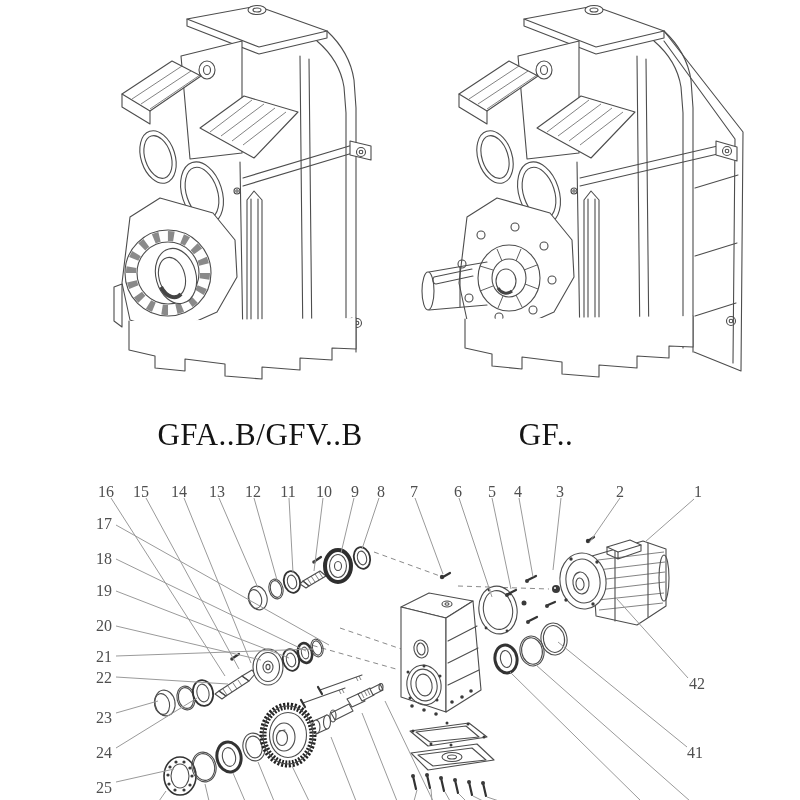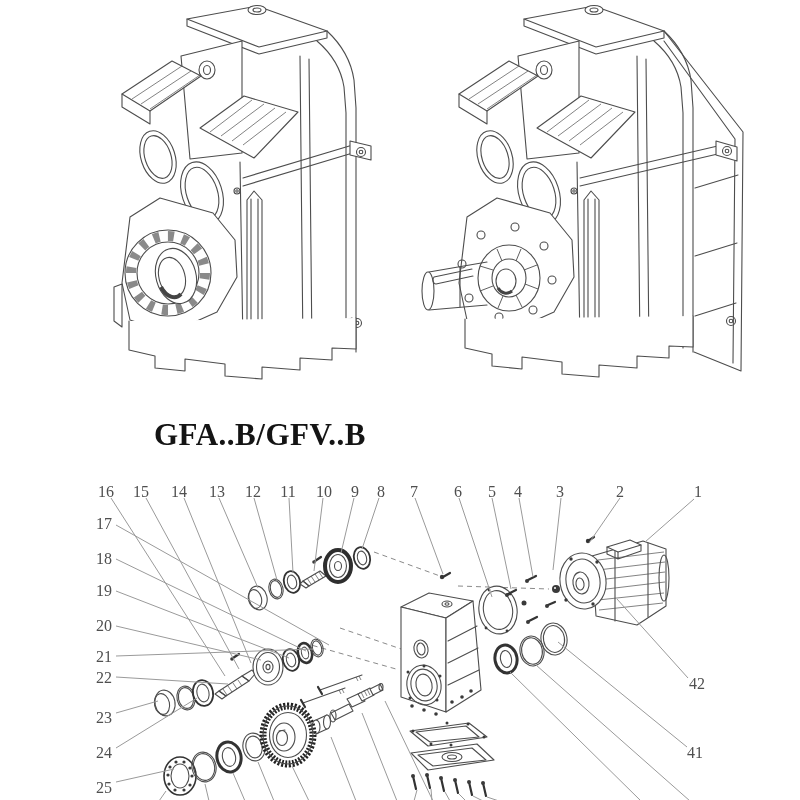--- a/index.html
+++ b/index.html
@@ -1,19 +1,19 @@
 <!DOCTYPE html>
 <html><head>
 <meta charset="utf-8">
 <style>
   html,body{margin:0;padding:0;background:#fff;}
   .stage{position:relative;width:800px;height:800px;background:#fff;overflow:hidden;
          font-family:"Liberation Serif","DejaVu Serif",serif;}
   .stage svg{position:absolute;left:0;top:0;}
-  .fig-label{position:absolute;font-weight:bold;font-size:31px;color:#141414;
+  .fig-label{position:absolute;font-weight:normal;font-size:31px;color:#141414;
              text-align:center;letter-spacing:.5px;}
   #label-left{left:118px;top:417px;width:284px;}
   #label-right{left:468px;top:417px;width:156px;}
   
   .s  {stroke:#4d4d4d;fill:none;stroke-width:1.1;stroke-linejoin:round;stroke-linecap:round;}
   .sw {stroke:#4d4d4d;fill:#fff;stroke-width:1.1;stroke-linejoin:round;stroke-linecap:round;}
   .sd {stroke:#333;fill:#fff;stroke-linejoin:round;}
   .f  {fill:#3a3a3a;stroke:none;}
   .hatch{stroke:#4d4d4d;stroke-width:.7;fill:none;}
   .dash{stroke:#8a8a8a;stroke-width:1;fill:none;stroke-dasharray:5 4;}
@@ -403,14 +403,15 @@
         <line x1="116" y1="782" x2="174" y2="769" stroke="#9a9a9a" stroke-width="1"></line>
         <text x="104" y="787" class="callout" text-anchor="middle" dominant-baseline="central" fill="#4f4f4f">25</text>
         <line x1="688" y1="678" x2="617" y2="599" stroke="#9a9a9a" stroke-width="1"></line>
         <text x="697" y="683" class="callout" text-anchor="middle" dominant-baseline="central" fill="#4f4f4f">42</text>
         <line x1="687" y1="747" x2="558" y2="642" stroke="#9a9a9a" stroke-width="1"></line>
         <text x="695" y="752" class="callout" text-anchor="middle" dominant-baseline="central" fill="#4f4f4f">41</text>
       </g>
 </svg>
 
 <div class="fig-label" id="label-left">GFA..B/GFV..B</div>
+<div class="fig-label" id="label-right">GF..</div>
 
 </div>
 
 </body></html>

